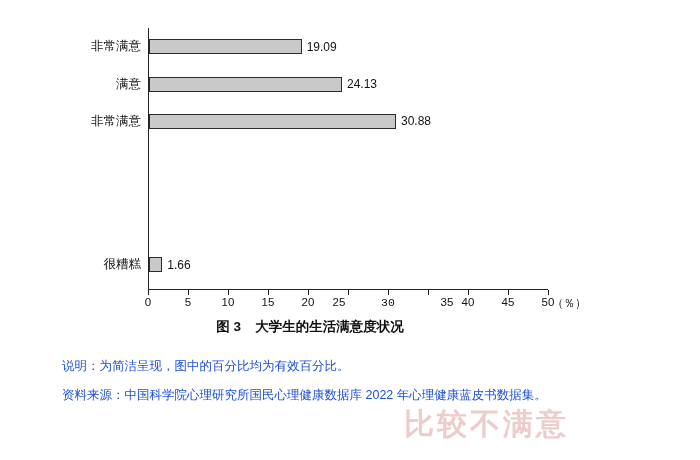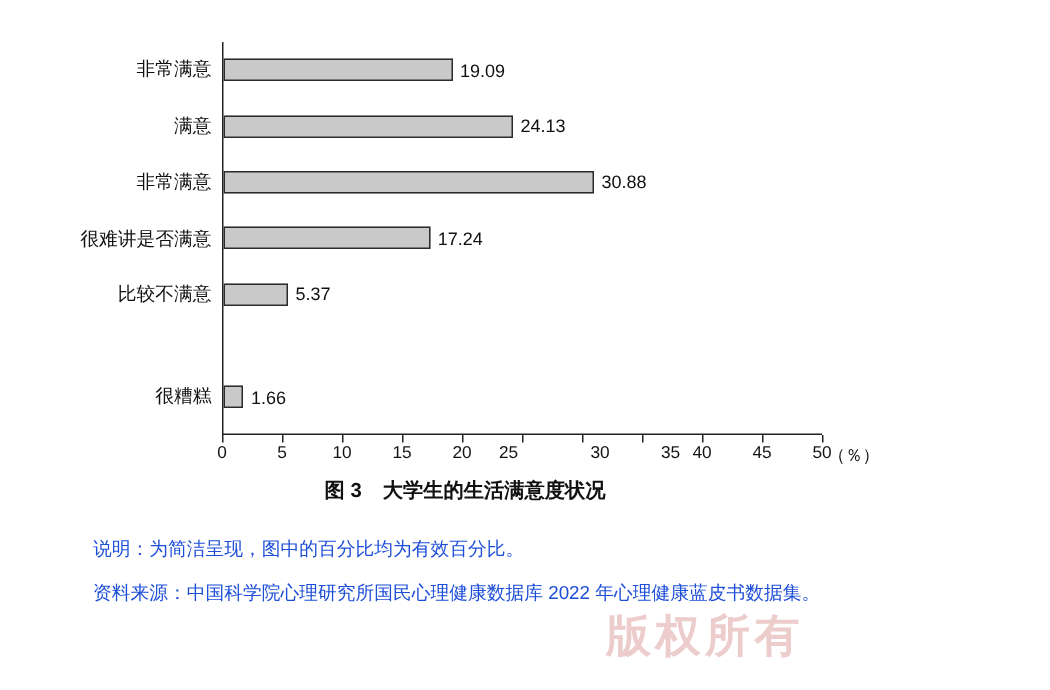--- a/index.html
+++ b/index.html
@@ -165,31 +165,21 @@
           <div class="bar" style="width:193.0px;"></div>
           <span class="bar-value">24.13</span>
         </div>
 
         <div class="row" style="top:74.8px;">
           <span class="cat-label">非常满意</span>
           <div class="bar" style="width:247.0px;"></div>
           <span class="bar-value">30.88</span>
         </div>
 
-        <div class="row" style="top:112.2px;">
-          <span class="cat-label">很难讲是否满意</span>
-          <div class="bar" style="width:137.9px;"></div>
-          <span class="bar-value">17.24</span>
-        </div>
-
-        <div class="row" style="top:149.6px;">
-          <span class="cat-label">比较不满意</span>
-          <div class="bar" style="width:43.0px;"></div>
-          <span class="bar-value">5.37</span>
-        </div>
+
 
 
         <div class="row" style="top:218px;">
           <span class="cat-label">很糟糕</span>
           <div class="bar" style="width:13.3px;"></div>
           <span class="bar-value">1.66</span>
         </div>
 
       </div>
     </div>
@@ -207,21 +197,21 @@
       <div class="tick" style="left:120px;"></div>
       <div class="tick-label" style="left:120px;">15</div>
 
       <div class="tick" style="left:160px;"></div>
       <div class="tick-label" style="left:160px;">20</div>
 
       <div class="tick" style="left:200px;"></div>
       <div class="tick-label" style="left:191px;">25</div>
 
       <div class="tick" style="left:240px;"></div>
-      <div class="tick-label" style="left:252px;">30</div>
+      <div class="tick-label" style="left:240px;font-family:Liberation Mono, monospace;">30</div>
 
       <div class="tick" style="left:280px;"></div>
       <div class="tick-label" style="left:280px;margin-left:19px;">35</div>
 
       <div class="tick" style="left:320px;"></div>
       <div class="tick-label" style="left:320px;">40</div>
 
       <div class="tick" style="left:360px;"></div>
       <div class="tick-label" style="left:360px;">45</div>
 
@@ -232,15 +222,15 @@
     </div>
   </div>
 
   <div class="caption">
     <span class="cap-num">图 3</span><span>大学生的生活满意度状况</span>
   </div>
 
   <div class="note note-1">说明：为简洁呈现，图中的百分比均为有效百分比。</div>
   <div class="note note-2">资料来源：中国科学院心理研究所国民心理健康数据库 2022 年心理健康蓝皮书数据集。</div>
 
-  <div class="watermark">版权所有</div>
+  <div class="watermark">比较不满意</div>
 
 </div>
 
 </body></html>

